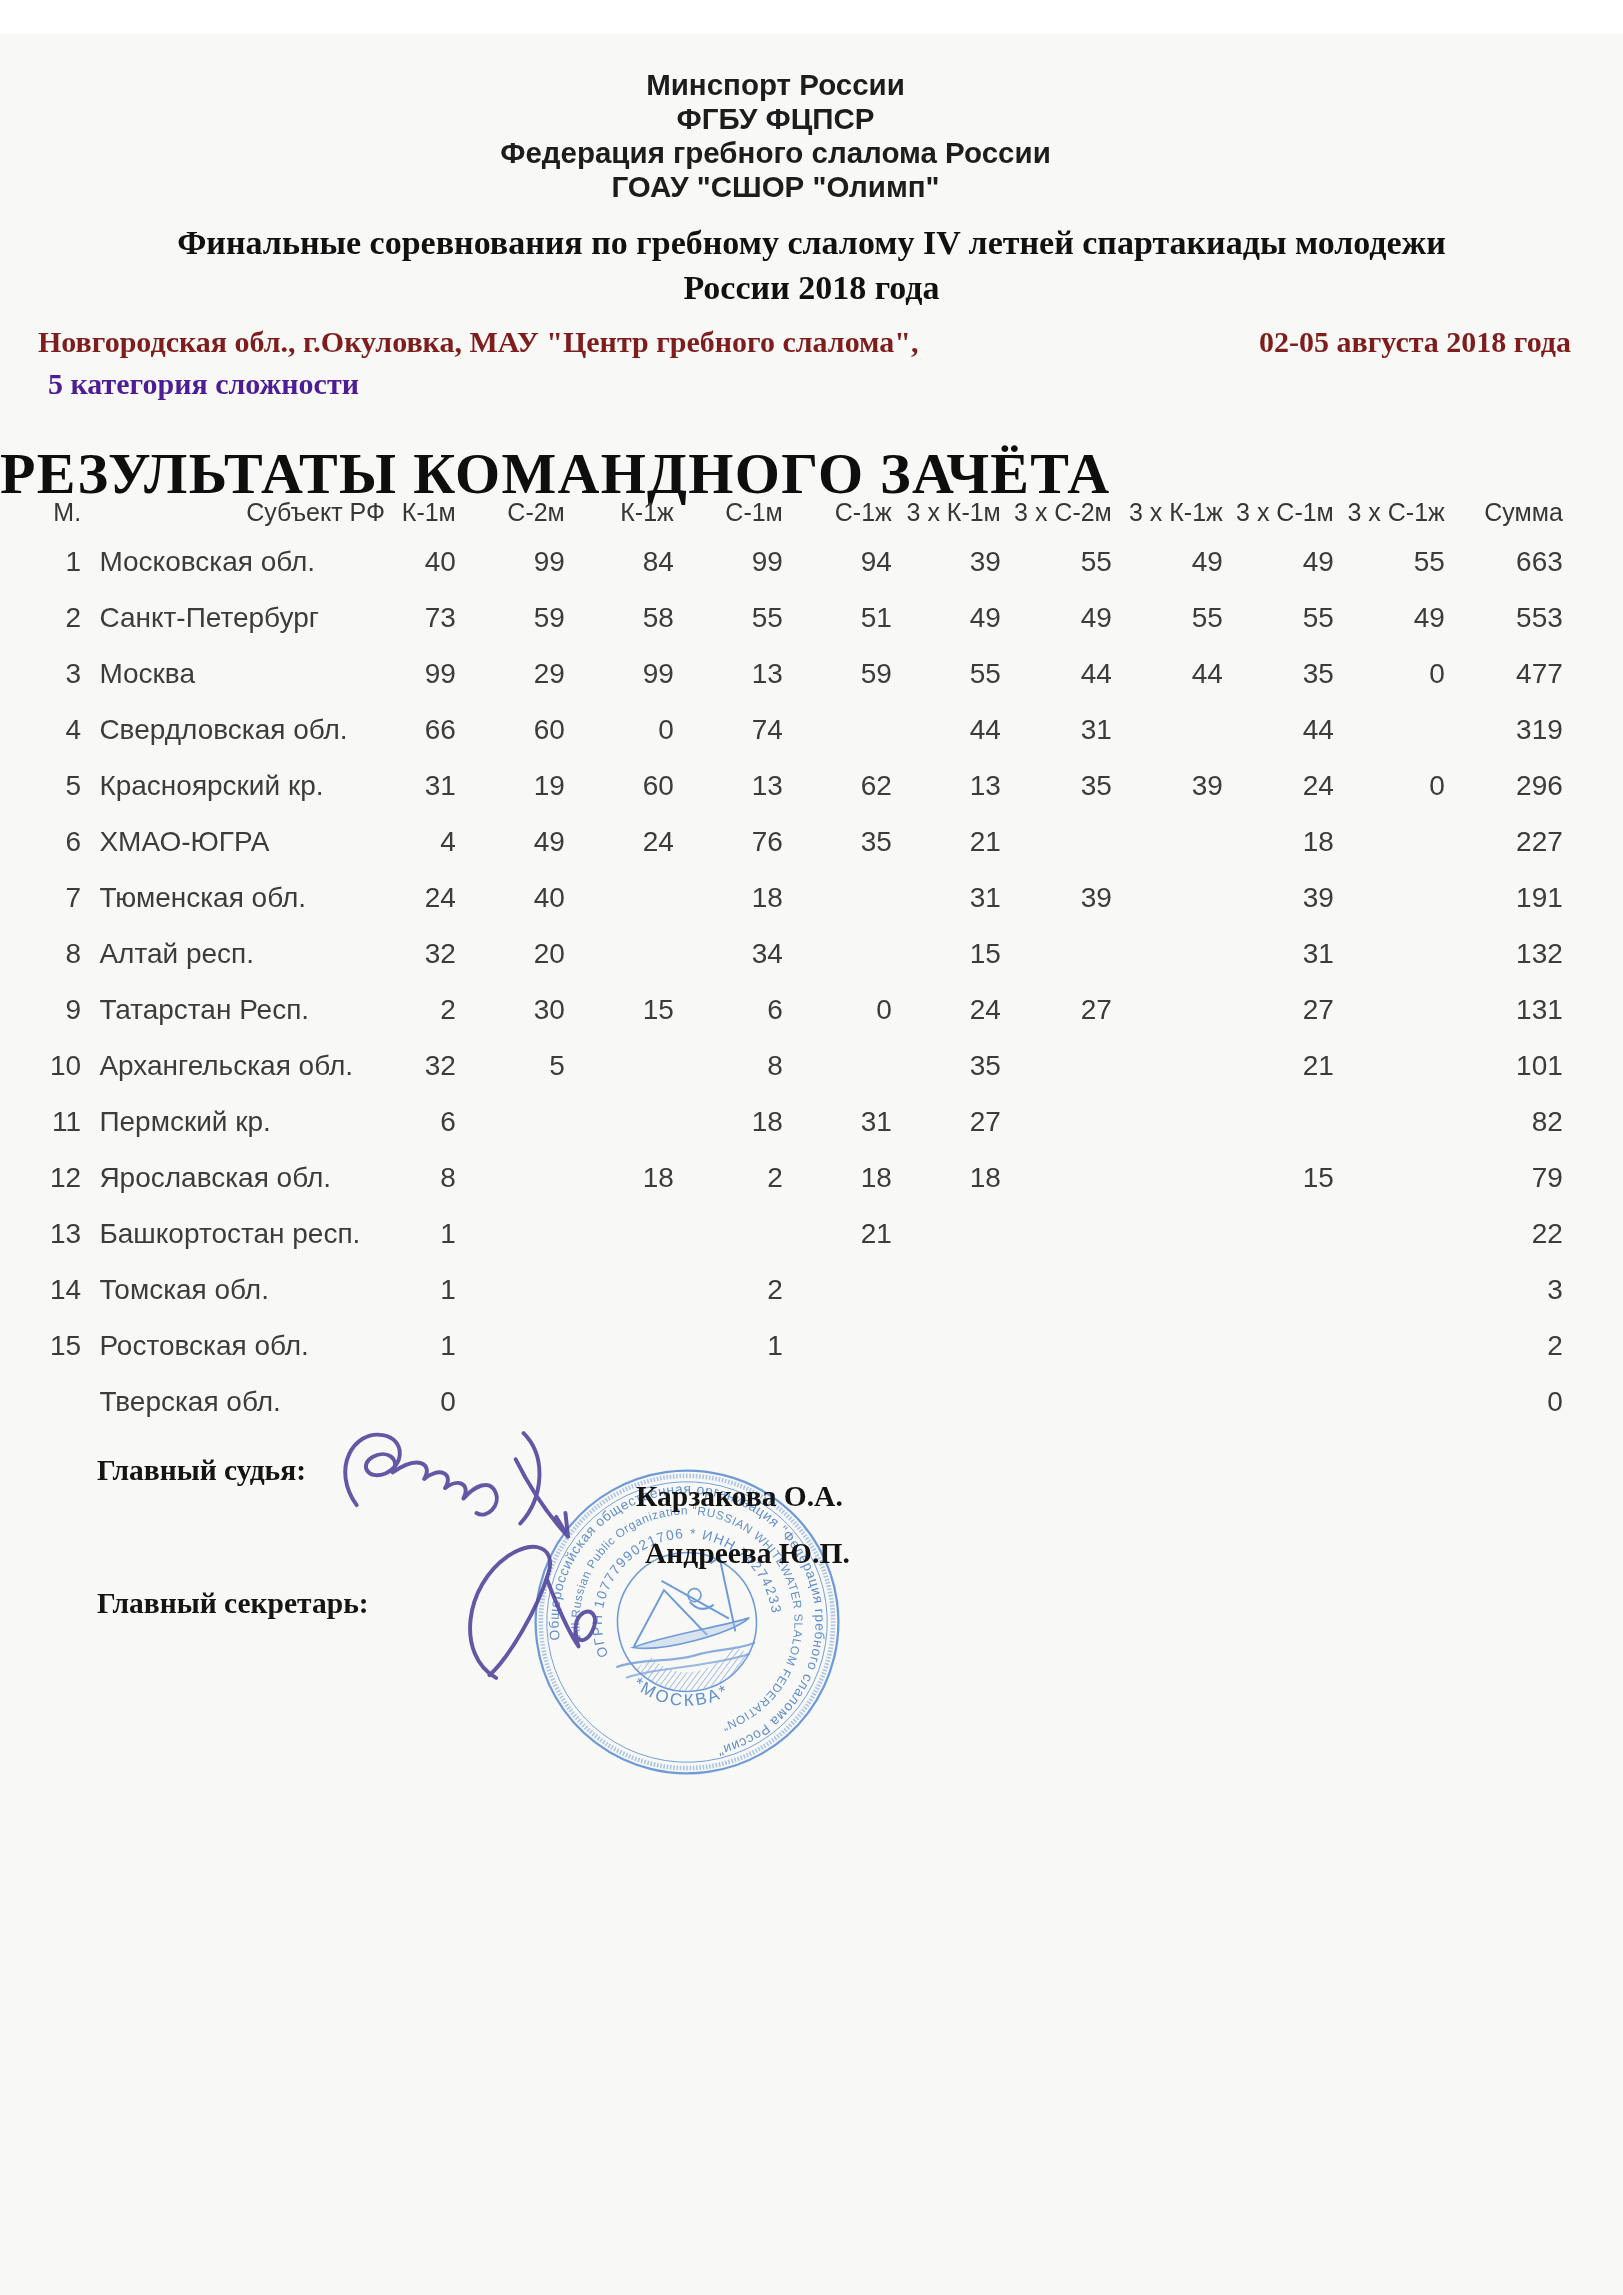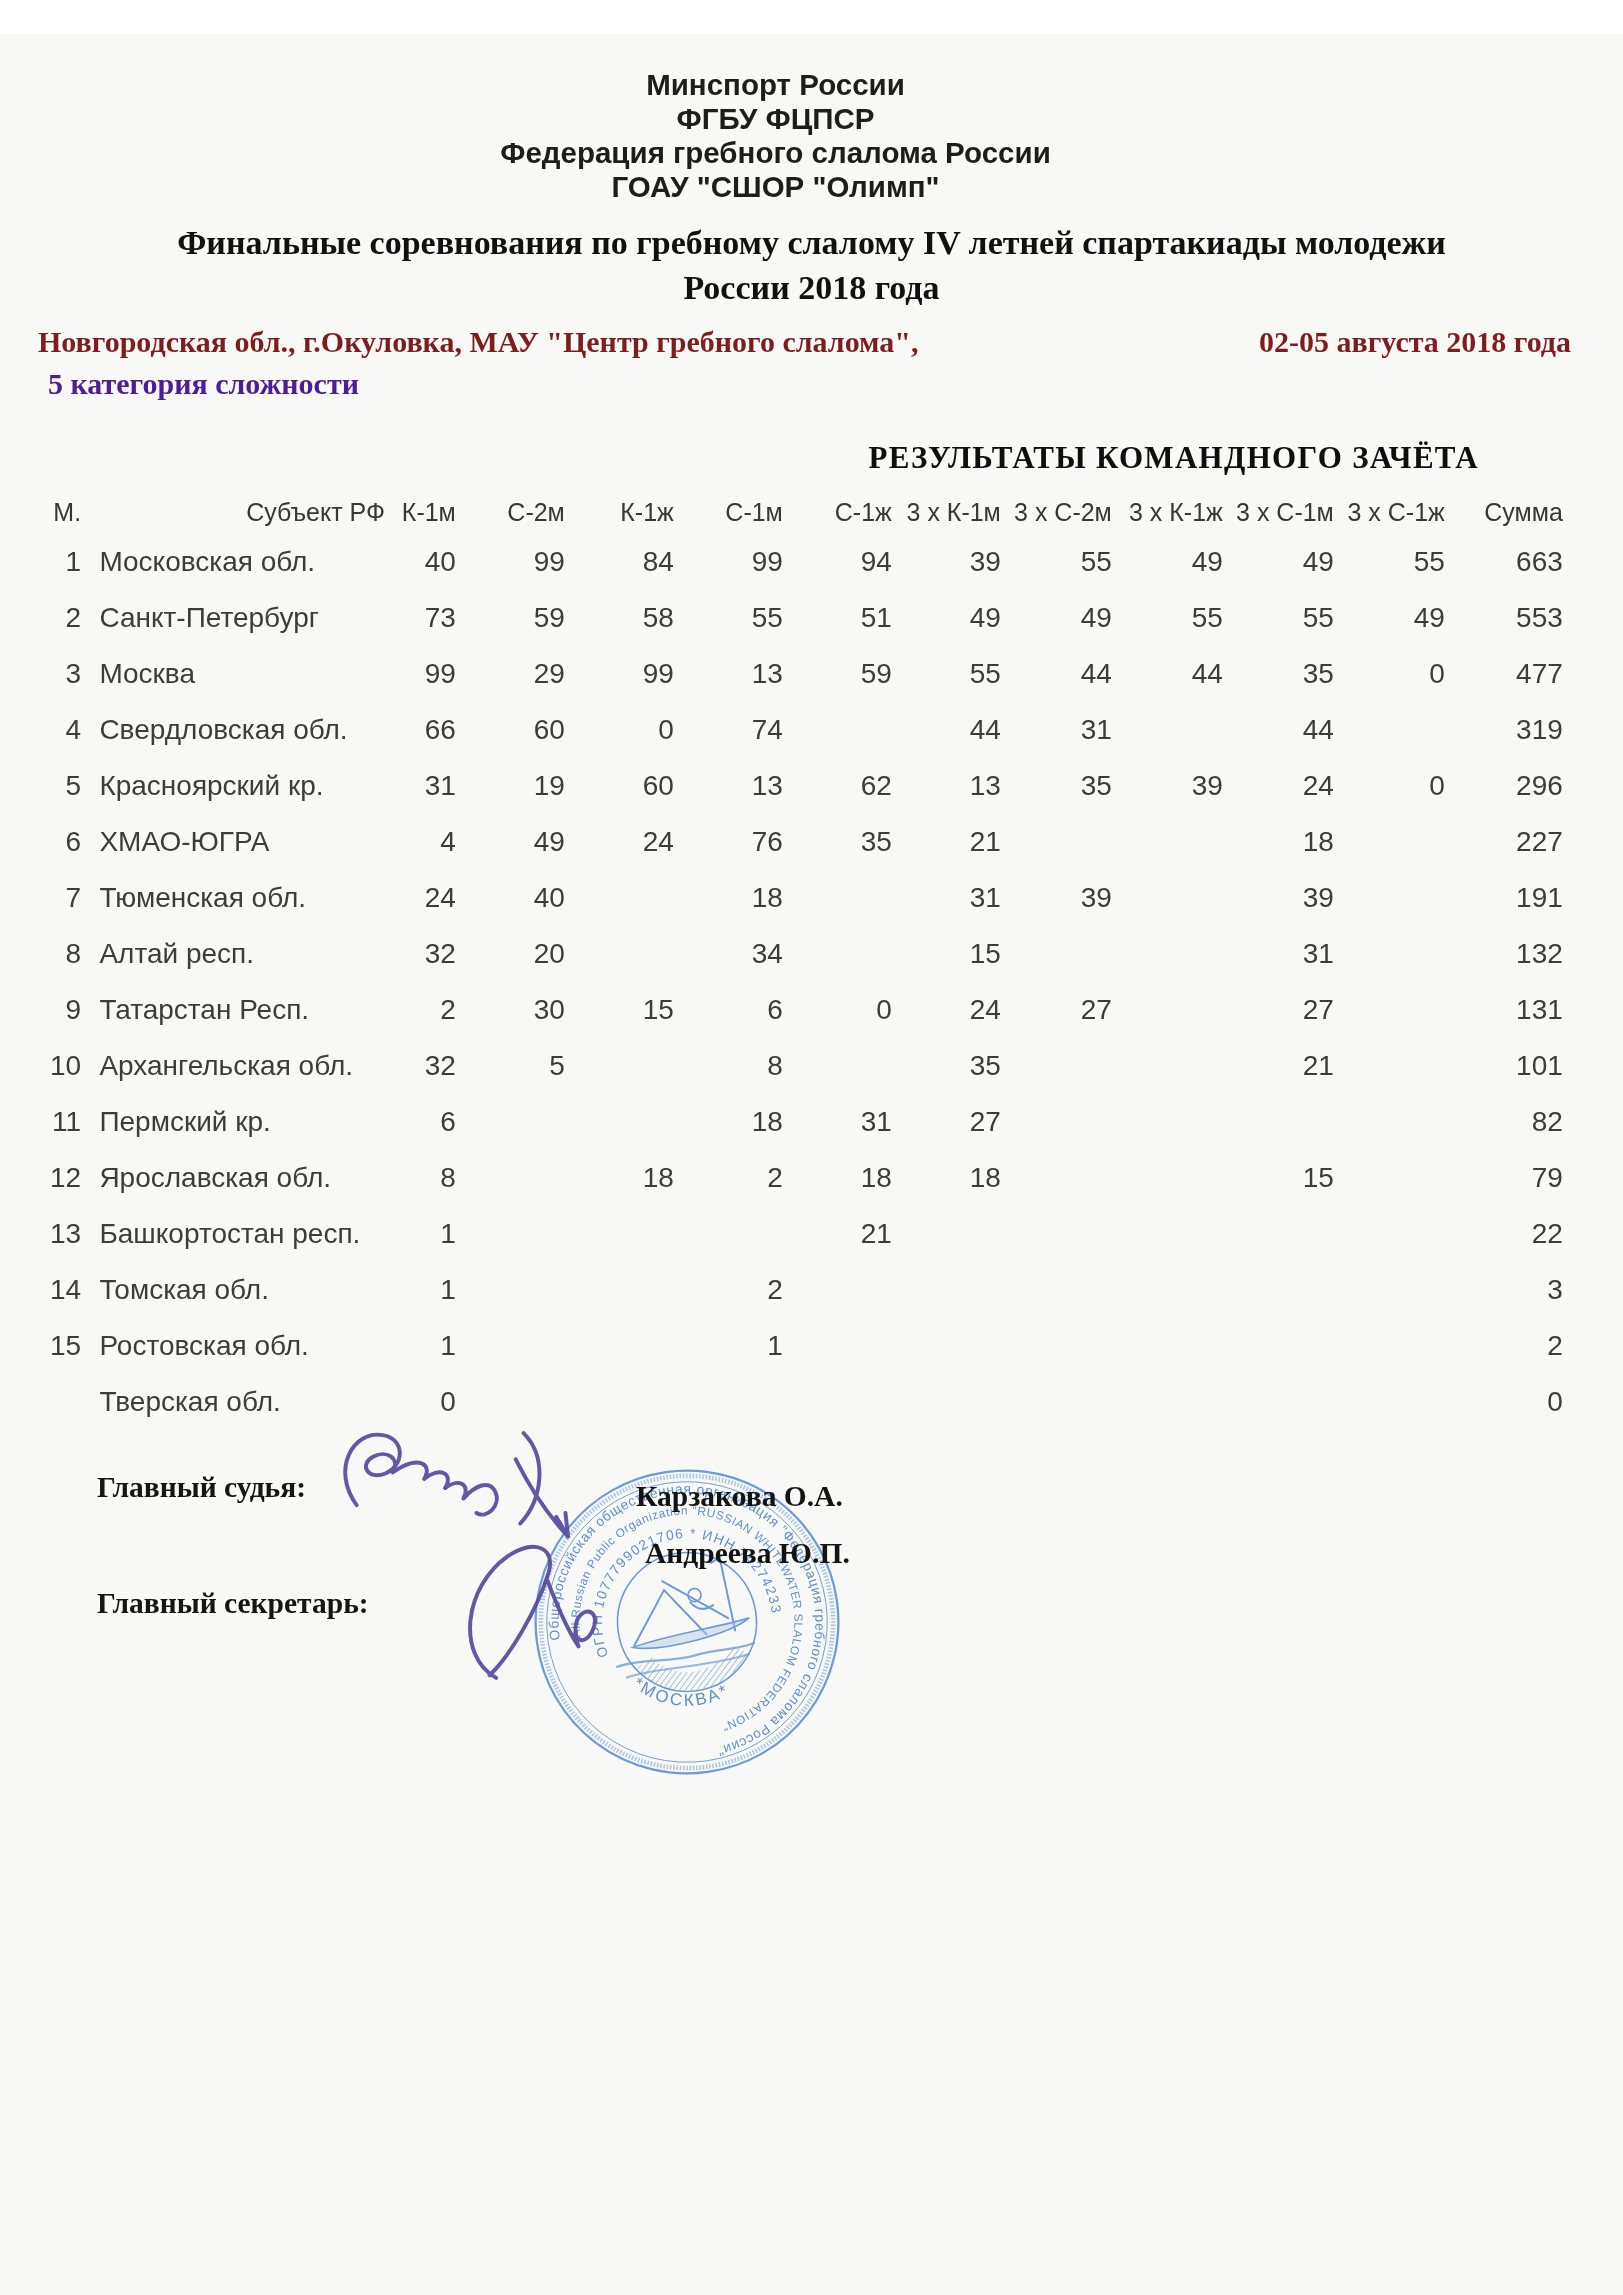--- a/index.html
+++ b/index.html
@@ -7,22 +7,22 @@
         font-family:"Liberation Sans",sans-serif;color:#222;}
   .page:before{content:"";position:absolute;left:0;top:0;width:100%;height:34px;background:#ffffff;}
   .org-header{position:absolute;left:0;top:68px;width:1551px;text-align:center;}
   .org-line{font-family:"Liberation Sans",sans-serif;font-weight:bold;font-size:29.5px;line-height:34px;color:#1d1d1d;}
   .event-title{position:absolute;left:0;top:220px;width:1623px;text-align:center;
                font-family:"Liberation Serif",serif;font-weight:bold;font-size:34px;line-height:45px;color:#111;}
   .meta-row{position:absolute;left:38px;top:325px;width:1533px;display:flex;justify-content:space-between;
             font-family:"Liberation Serif",serif;font-weight:bold;font-size:30px;color:#7f1d1d;}
   .category-line{position:absolute;left:48px;top:367px;font-family:"Liberation Serif",serif;
                  font-weight:bold;font-size:30px;color:#4c1d95;}
-  .results-title{position:absolute;left:0;top:440px;width:1479px;text-align:right;
-                 font-family:"Liberation Serif",serif;font-weight:bold;font-size:31px;letter-spacing:1.3px;color:#0e0e0e;}
+  .results-title{position:absolute;left:0;top:440px;width:1479px;text-align:left;
+                 font-family:"Liberation Serif",serif;font-weight:bold;font-size:58px;letter-spacing:1.3px;color:#0e0e0e;}
   table.results{position:absolute;left:39px;top:490px;width:1532px;border-collapse:collapse;table-layout:fixed;}
   table.results th{font-family:"Liberation Sans",sans-serif;font-weight:normal;font-size:25px;color:#373737;
                    height:42px;vertical-align:middle;white-space:nowrap;}
   table.results td{font-family:"Liberation Sans",sans-serif;font-size:28px;color:#3c3c3c;height:54px;
                    vertical-align:middle;white-space:nowrap;}
   .num{text-align:right;padding-right:9.2px;}
   .left{text-align:left;}
   th.c0,td.c0{text-align:right;padding-right:3.9px;color:#3c3c3c;}
   th.c1{padding-left:51px;text-align:right;}
   td.c1{padding-left:14.4px;}
@@ -327,21 +327,21 @@
           <td class="num"></td>
           <td class="num"></td>
           <td class="num"></td>
           <td class="num"></td>
           <td class="num"></td>
           <td class="num">0</td>
         </tr>
       </tbody>
   </table>
 
-  <div class="sig-label" style="left:97px;top:1454px;margin-top:17px;">Главный судья:</div>
+  <div class="sig-label" style="left:97px;top:1454px;">Главный судья:</div>
   <div class="sig-name" style="left:636px;top:1480px;">Карзакова О.А.</div>
   <div class="sig-label" style="left:97px;top:1587px;">Главный секретарь:</div>
   <div class="sig-name" style="left:645px;top:1537px;">Андреева Ю.П.</div>
 
   <svg class="stamp-svg" width="308" height="308" viewBox="0 0 470 470">
     <defs>
       <pattern id="hx" width="7" height="7" patternUnits="userSpaceOnUse" patternTransform="rotate(45)">
         <line x1="0" y1="0" x2="0" y2="7" stroke="#6f9bd6" stroke-width="2.4"></line>
       </pattern>
       <path id="ringA" d="M 39,235 A 196,196 0 1 1 431,235 A 196,196 0 1 1 39,235"></path>

